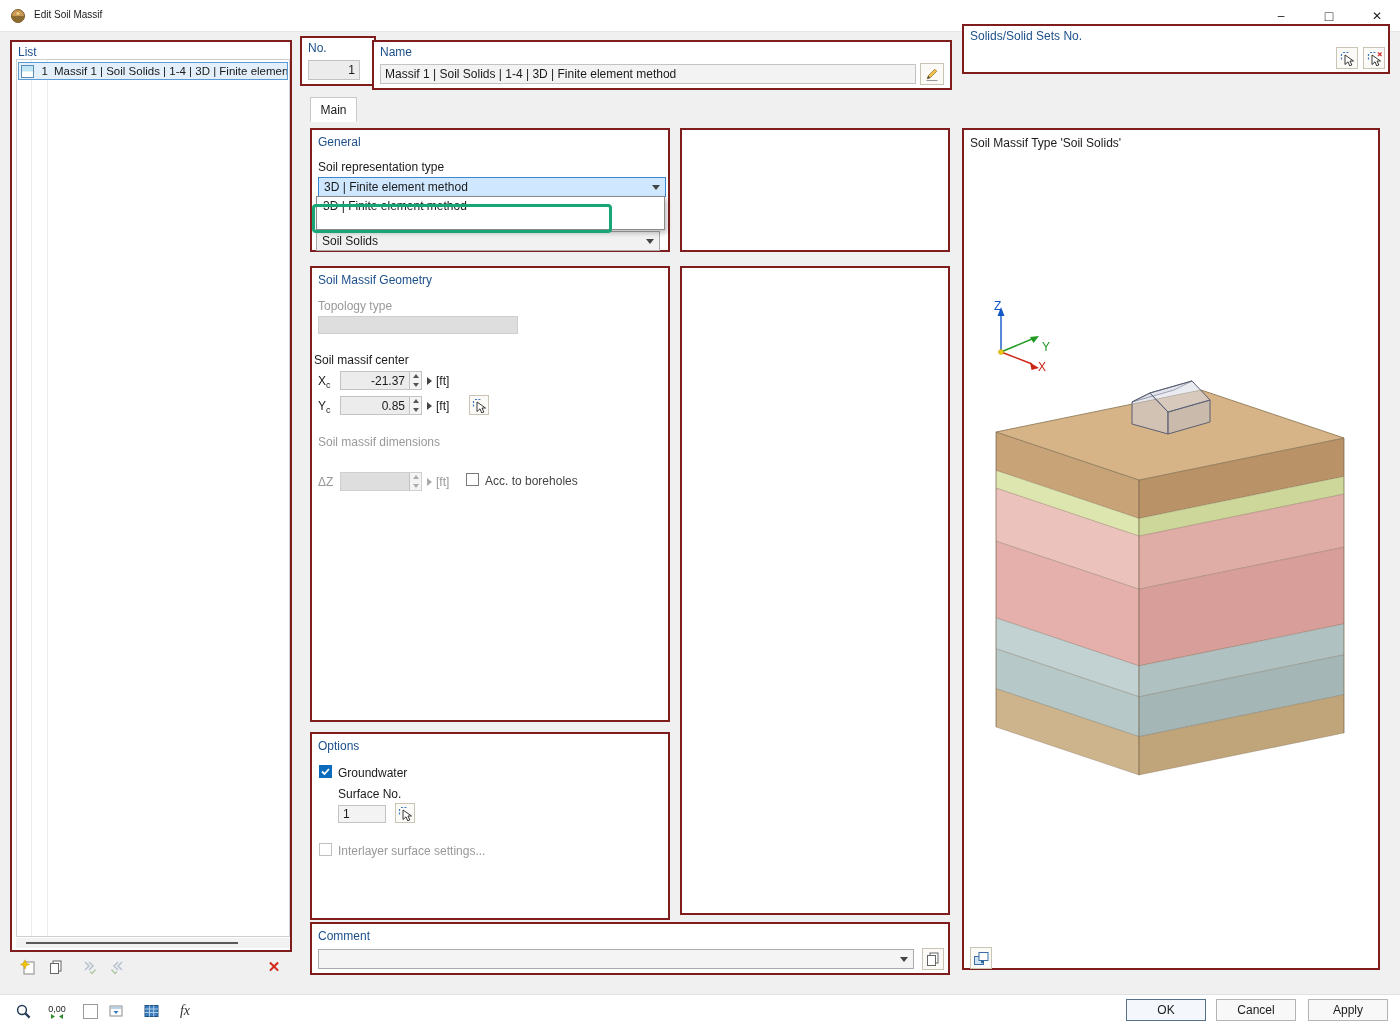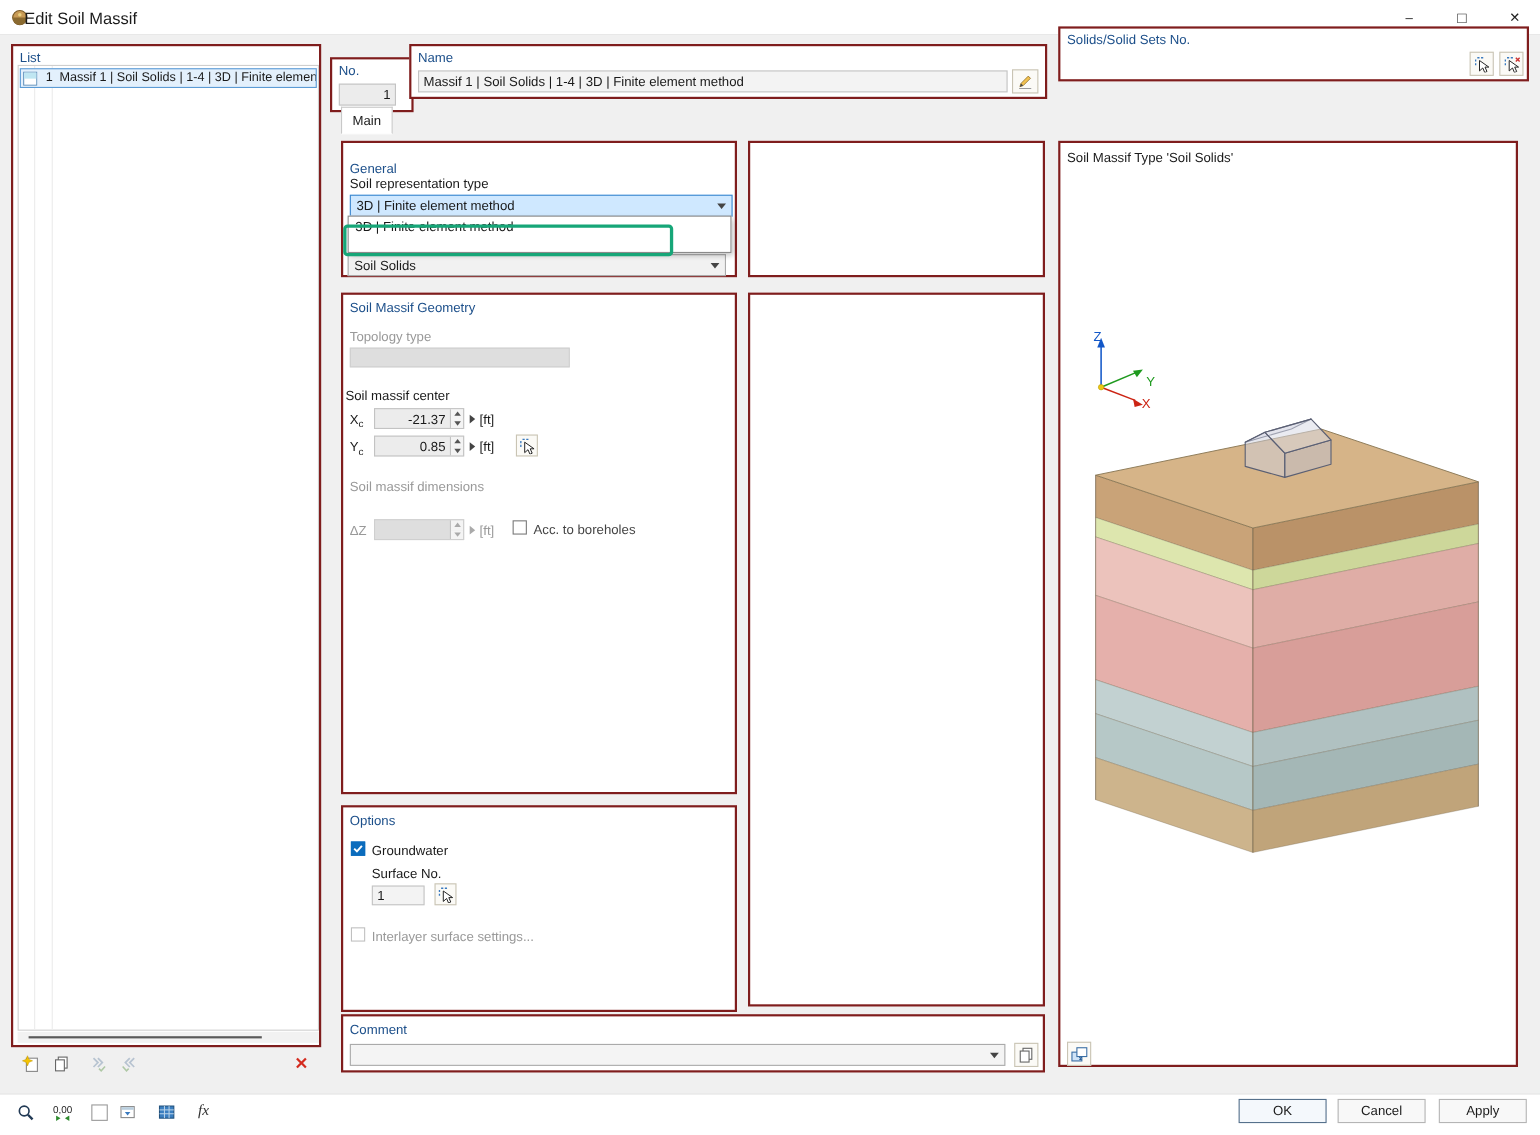--- a/index.html
+++ b/index.html
@@ -98,21 +98,21 @@
       <rect x="6" y="1.5" width="9" height="8" fill="#ffffff" stroke="#3a6ea5"></rect>
       <path d="M8.2 10 l2.2 2.2 M8.2 12.2 l2.2 -2.2" stroke="#2a5e95" stroke-width="1.1"></path>
     </g>
   </defs>
 </svg>
 
 <div class="titlebar">
   <svg class="abs" style="left:10px;top:8px" width="16" height="16">
       <use href="#i-app"></use>
     </svg>
-  <div class="abs" style="left:22px;top:9px;font-size:15px">Edit Soil Massif</div>
+  <div class="abs" style="left:34px;top:9px;font-size:10px">Edit Soil Massif</div>
   <div class="win-btn" style="left:1258px">–</div>
   <div class="win-btn" style="left:1306px;font-size:14px">□</div>
   <div class="win-btn" style="left:1354px">✕</div>
 </div>
 
 <div class="panel" style="left:10px;top:40px;width:282px;height:912px">
   <div class="hdr" style="left:6px;top:3px">List</div>
   <div class="listbox" style="left:4px;top:17px;width:274px;height:878px">
     <div class="colline" style="left:14px"></div>
     <div class="colline" style="left:30px"></div>
@@ -145,21 +145,21 @@
       <use href="#i-assign"></use>
     </svg>
   </div>
 <div class="toolbtn" style="left:107px;top:956px">
     <svg width="16" height="16" opacity="0.55" transform="scale(-1,1)">
       <use href="#i-assign"></use>
     </svg>
   </div>
 <div class="toolbtn" style="left:263px;top:956px;color:#d42a1e;font-weight:bold;font-size:15px">✕</div>
 
-<div class="panel" style="left:300px;top:52px;width:76px;height:50px">
+<div class="panel" style="left:300px;top:36px;width:76px;height:50px">
   <div class="hdr" style="left:6px;top:3px">No.</div>
   <div class="field num" style="left:6px;top:22px;width:52px;height:20px">1</div>
 </div>
 
 <div class="panel" style="left:372px;top:40px;width:580px;height:50px">
   <div class="hdr" style="left:6px;top:3px">Name</div>
   <div class="field lite" style="left:6px;top:22px;width:536px;height:20px">Massif 1 | Soil Solids | 1-4 | 3D | Finite element method</div>
   <div class="mini-btn" style="left:546px;top:21px;width:24px;height:22px">
       <svg width="16" height="16">
         <use href="#i-pencil"></use>
@@ -179,21 +179,21 @@
         <use href="#i-picker"></use>
         <line x1="11" y1="1.5" x2="14.5" y2="5" stroke="#c33" stroke-width="1.3"></line>
         <line x1="14.5" y1="1.5" x2="11" y2="5" stroke="#c33" stroke-width="1.3"></line>
       </svg>
   </div>
 </div>
 
 <div class="tab" style="left:310px;top:97px;width:47px;height:25px">Main</div>
 
 <div class="panel" style="left:310px;top:128px;width:360px;height:124px">
-  <div class="hdr" style="left:6px;top:16px">General</div>
+  <div class="hdr" style="left:6px;top:5px">General</div>
   <div class="lbl" style="left:6px;top:30px">Soil representation type</div>
   <div class="combo focused" style="left:6px;top:47px;width:348px;height:20px">
     <span>3D | Finite element method</span>
     <span class="chev"></span>
   </div>
 </div>
 
 <div class="dd-list" style="left:316px;top:196px;width:349px;height:34px">
   <div class="dd-item">3D | Finite element method</div>
 </div>

